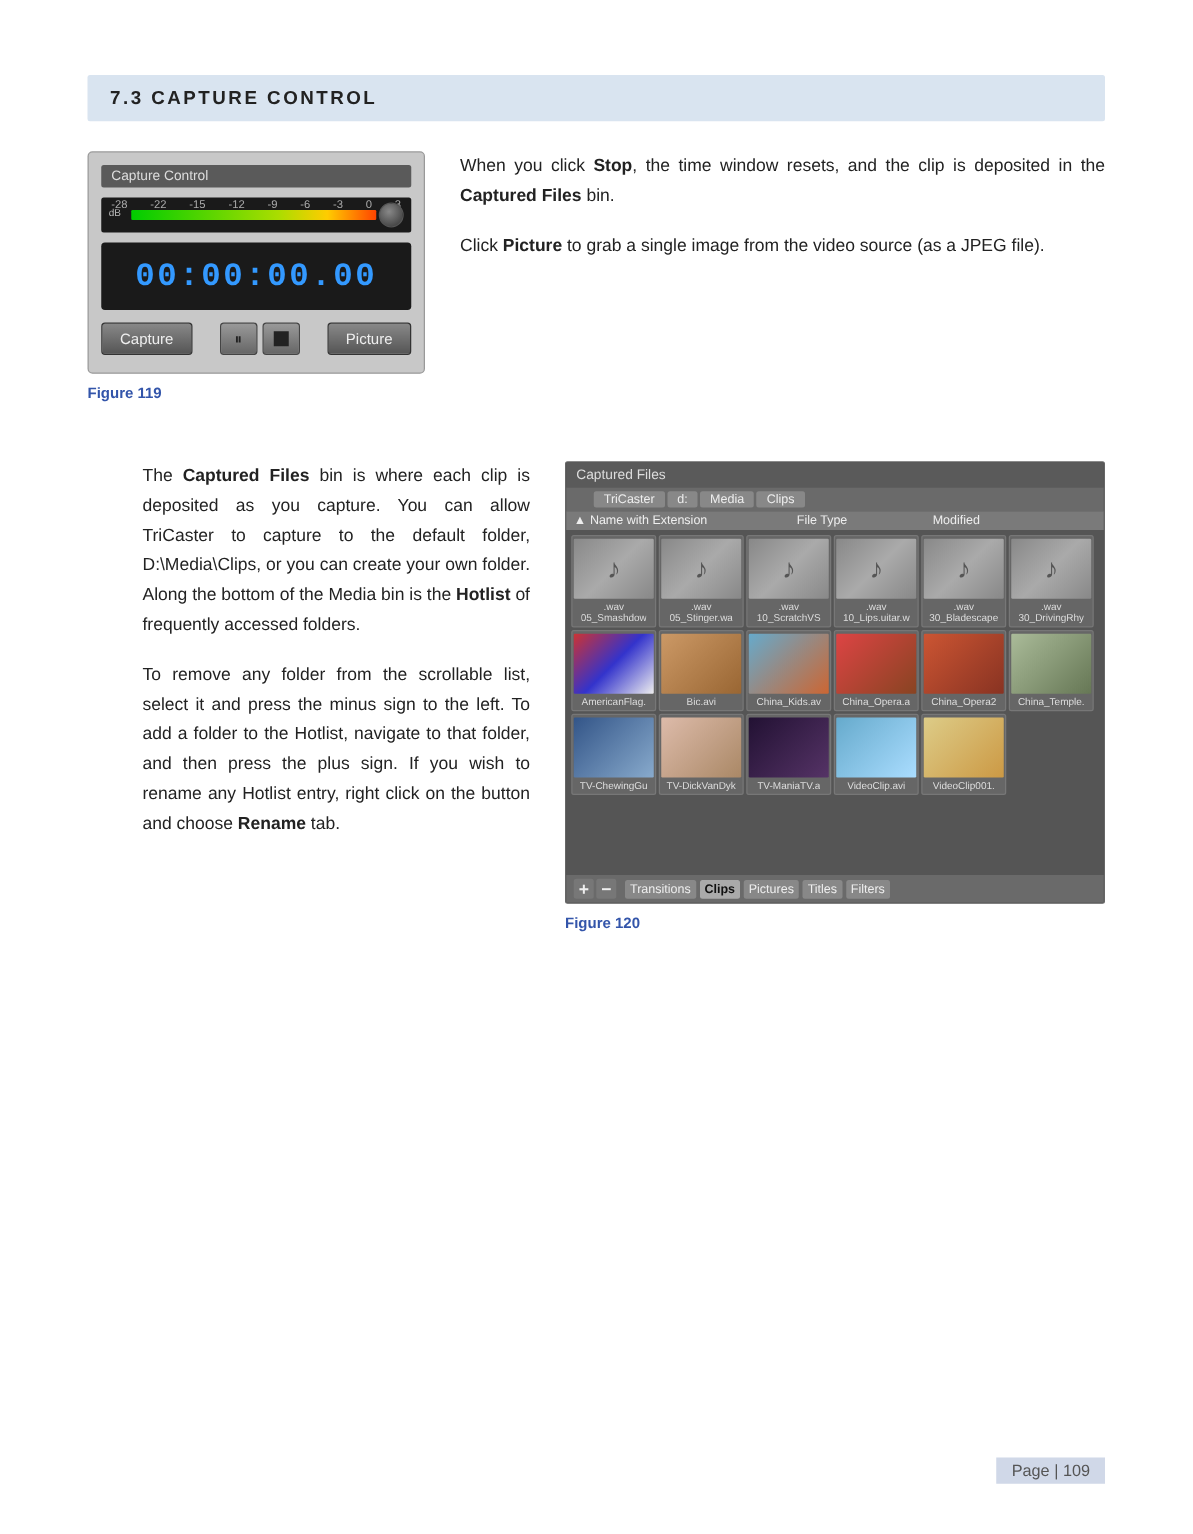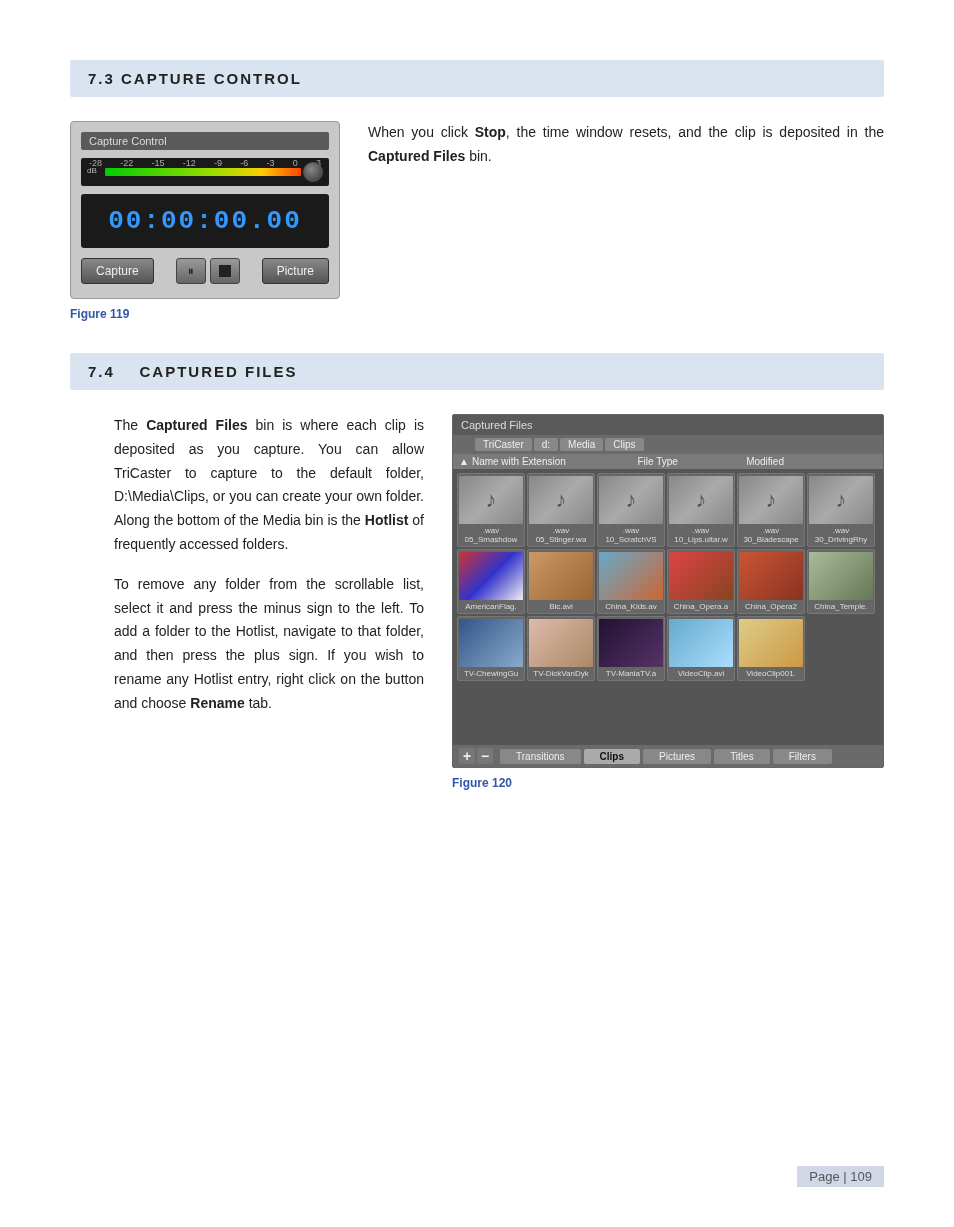--- a/index.html
+++ b/index.html
@@ -27,21 +27,21 @@
     .section-header h2 {
       font-size: 15px;
       font-weight: bold;
       letter-spacing: 2px;
       color: #222;
       text-transform: uppercase;
     }
 
     
     .section-73 {
-      margin-bottom: 32px;
+      margin-bottom: 48px;
     }
 
     .section-73-content {
       display: flex;
       gap: 28px;
       align-items: flex-start;
     }
 
     
     .capture-control-widget {
@@ -348,21 +348,21 @@
       display: flex;
       align-items: center;
       padding: 3px 6px;
       gap: 3px;
     }
 
     .cf-toolbar-btn {
       background: #888;
       color: #eee;
       font-size: 10px;
-      padding: 2px 16px;
+      padding: 2px 4px;
       border-radius: 2px;
       cursor: pointer;
       border: none;
     }
 
     .cf-toolbar-btn.active {
       background: #aaa;
       color: #111;
       font-weight: bold;
     }
@@ -442,28 +442,26 @@
               </div>
             </div>
             <button class="btn-picture">Picture</button>
           </div>
         </div>
         <div class="figure-label">Figure 119</div>
       </div>
 
       <div class="section-text">
         <p>When you click <b>Stop</b>, the time window resets, and the clip is deposited in the <b>Captured Files</b> bin.</p>
+        <p>Click <b>Picture</b> to grab a single image from the video source (as a JPEG file).</p>
       </div>
     </div>
   </div>
 
   <div class="section-74">
-    <div class="section-header">
-      <h2>7.4 &nbsp;&nbsp; CAPTURED FILES</h2>
-    </div>
 
     <div class="section-74-content">
 
       <div class="section-74-text">
         <p>The <b>Captured Files</b> bin is where each clip is deposited as you capture. You can allow TriCaster to capture to the default folder, D:\Media\Clips, or you can create your own folder. Along the bottom of the Media bin is the <b>Hotlist</b> of frequently accessed folders.</p>
         <p>To remove any folder from the scrollable list, select it and press the minus sign to the left. To add a folder to the Hotlist, navigate to that folder, and then press the plus sign. If you wish to rename any Hotlist entry, right click on the button and choose <b>Rename</b> tab.</p>
       </div>
 
       <div>
         <div class="captured-files-widget">

